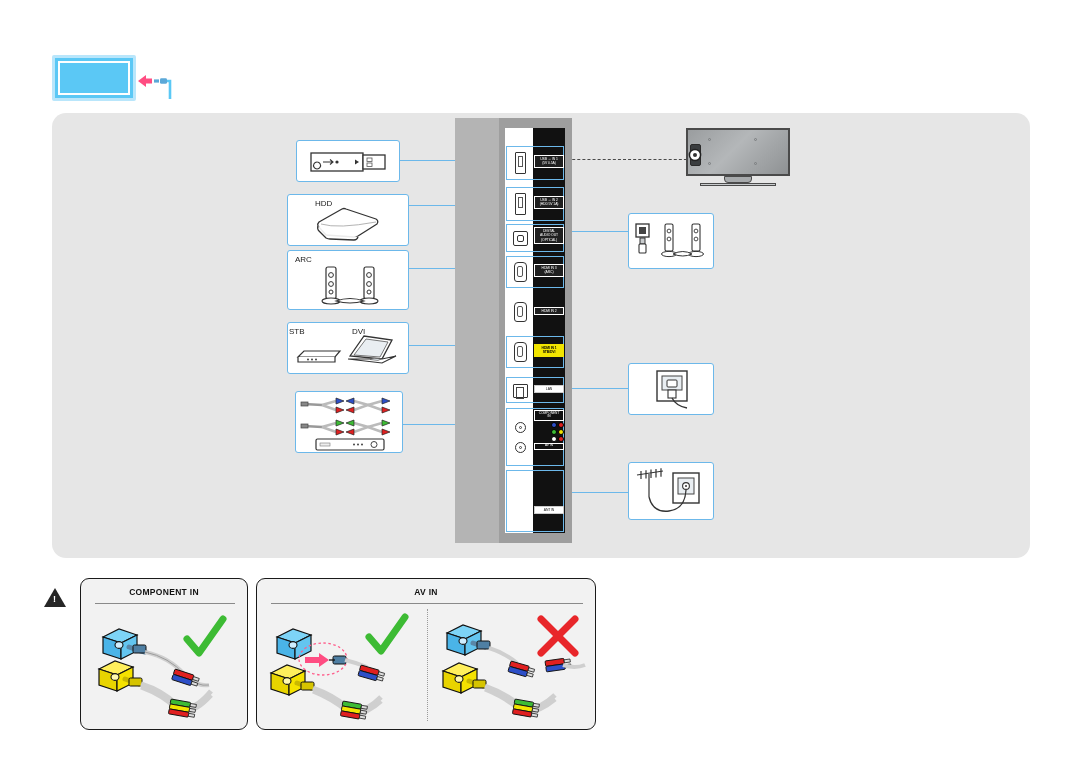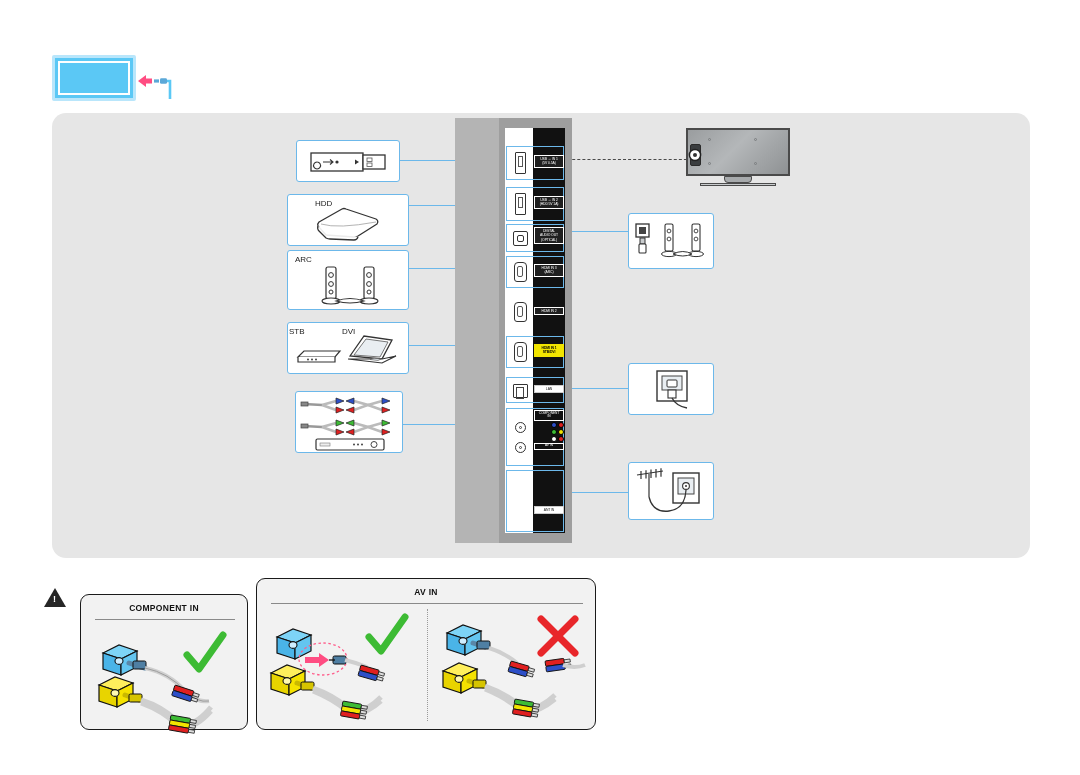--- a/index.html
+++ b/index.html
@@ -313,21 +313,21 @@
     <circle cx="81" cy="33" r="2.4" fill="none" stroke="#333" stroke-width="1"></circle>
     <circle cx="81" cy="41" r="2" fill="none" stroke="#333" stroke-width="1"></circle>
     <ellipse cx="43" cy="50" rx="9" ry="3" fill="#fff" stroke="#333" stroke-width="1.1"></ellipse>
     <ellipse cx="81" cy="50" rx="9" ry="3" fill="#fff" stroke="#333" stroke-width="1.1"></ellipse>
     <path d="M48,50 Q62,45 76,50 Q62,54 48,50 Z" fill="#fff" stroke="#333" stroke-width="1.1"></path>
   </svg>
 </div>
 
 <div class="dev-box" style="left:287px; top:322px; width:122px; height:52px;">
   <span class="dev-label" style="left:1px;">STB</span>
-  <span class="dev-label" style="left:54px;">DVI</span>
+  <span class="dev-label" style="left:64px;">DVI</span>
   <svg width="122" height="52">
     <path d="M10,34 L16,28 L52,28 L47,34 Z" fill="#fff" stroke="#333" stroke-width="1.2"></path>
     <path d="M10,34 L10,39 L47,39 L47,34" fill="#fff" stroke="#333" stroke-width="1.2"></path>
     <circle cx="20" cy="36.5" r="1" fill="#444"></circle>
       <circle cx="24" cy="36.5" r="1" fill="#444"></circle>
     <circle cx="28" cy="36.5" r="1" fill="#444"></circle>
     <path d="M62,33 L76,13 L104,17 L94,36 Z" fill="#fff" stroke="#333" stroke-width="1.3"></path>
     <path d="M66,32 L78,16 L100,19 L92,34 Z" fill="#e9eef2" stroke="#555" stroke-width="0.8"></path>
     <path d="M60,36 L94,40 L108,33 L94,36 Z" fill="#fff" stroke="#333" stroke-width="1.2"></path>
     <path d="M82,36.5 L90,37.5 L93,36 L86,35.2 Z" fill="#dde3e8" stroke="#666" stroke-width="0.7"></path>
@@ -429,21 +429,21 @@
     </svg>
   </div>
   <div class="tv-rear-stand"></div>
   <div class="tv-rear-base"></div>
 </div>
 
 <div id="warn-section">
   <div class="warn-tri"></div>
   <div class="warn-tri-bang">!</div>
 
-  <div class="warn-panel" style="left:36px; top:16px; width:168px; height:136px;">
+  <div class="warn-panel" style="left:36px; top:0; width:168px; height:152px;">
     <div class="warn-title">COMPONENT IN</div>
     <div class="warn-rule" style="left:14px; width:140px;"></div>
 
     <svg width="168" height="118" style="position:absolute;top:32px;left:0;">
 
       <g>
         <path d="M22,26 L38,18 L56,24 L40,32 Z" fill="#7dd4f7" stroke="#111" stroke-width="1.2"></path>
         <path d="M22,26 L22,42 L40,48 L40,32 Z" fill="#4ab4e8" stroke="#111" stroke-width="1.2"></path>
         <path d="M56,24 L56,40 L40,48 L40,32 Z" fill="#63c5f0" stroke="#111" stroke-width="1.2"></path>
         <ellipse cx="38" cy="34" rx="4" ry="3.4" fill="#cfeeff" stroke="#111" stroke-width="1.1"></ellipse>

